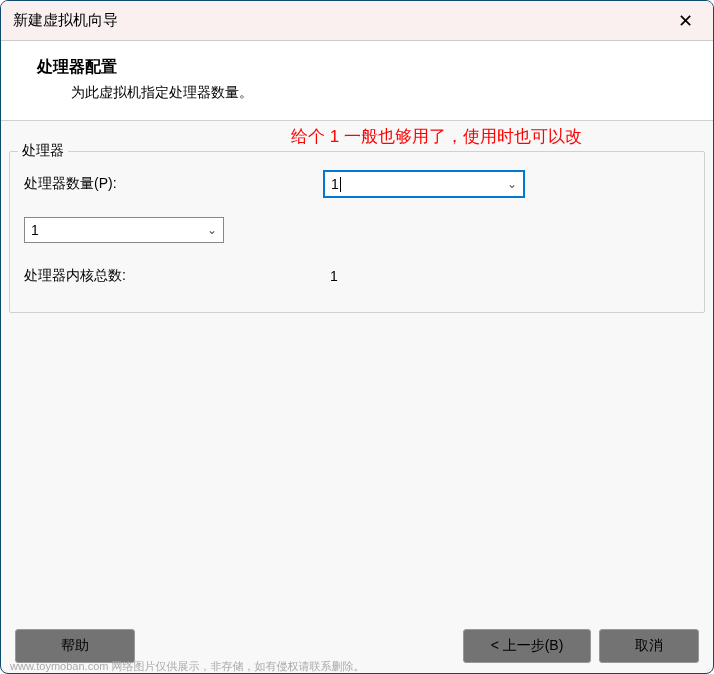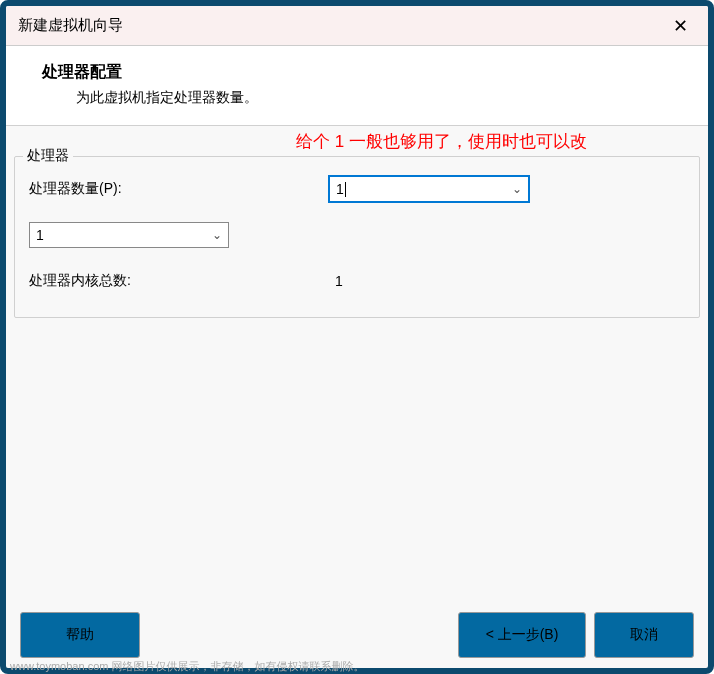--- a/index.html
+++ b/index.html
@@ -12,21 +12,21 @@
       font-size: 14px;
       background: #fff;
       width: 714px;
       height: 674px;
       position: relative;
       overflow: hidden;
     }
     .window {
       width: 714px;
       height: 674px;
-      border: 6px solid #0c4a6e;
+      border: 1px solid #0c4a6e;
       border-radius: 8px;
       background: #f8f8f8;
       display: flex;
       flex-direction: column;
       overflow: hidden;
     }
     .titlebar {
       height: 40px;
       background: #faf0f0;
       border-bottom: 1px solid #ccc;
@@ -146,22 +146,22 @@
       color: #000;
       padding-left: 6px;
     }
     .button-bar {
       display: flex;
       padding: 10px 14px 10px 14px;
       gap: 8px;
       align-items: center;
     }
     .btn {
-      height: 46px;
-      background: #0369a1;
+      height: 34px;
+      background: #737373;
       border: 1px solid #999;
       border-radius: 3px;
       cursor: pointer;
       font-size: 14px;
       display: flex;
       align-items: center;
       justify-content: center;
       padding: 0 16px;
       min-width: 80px;
     }

